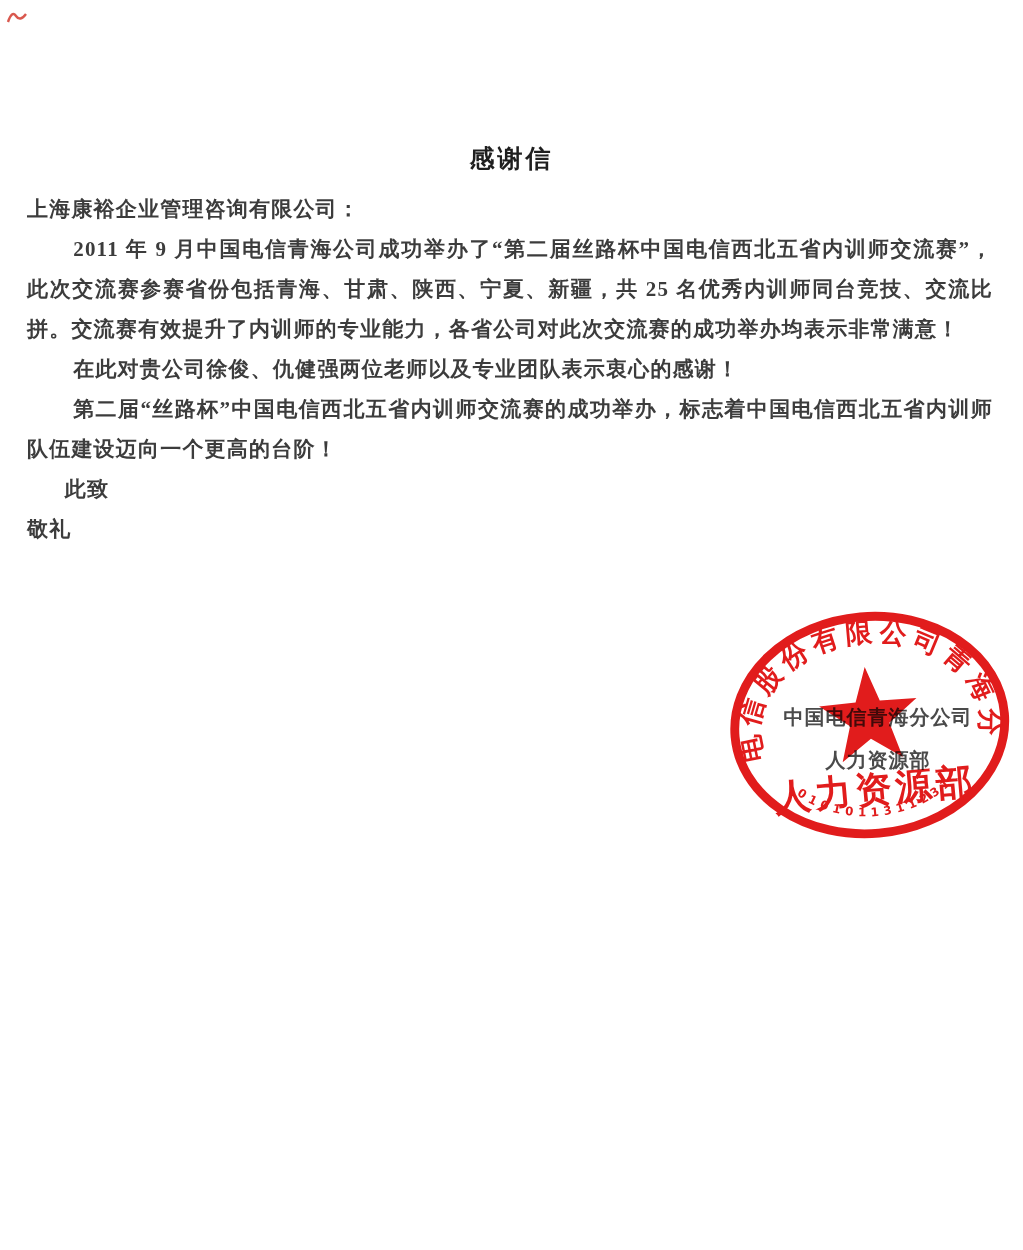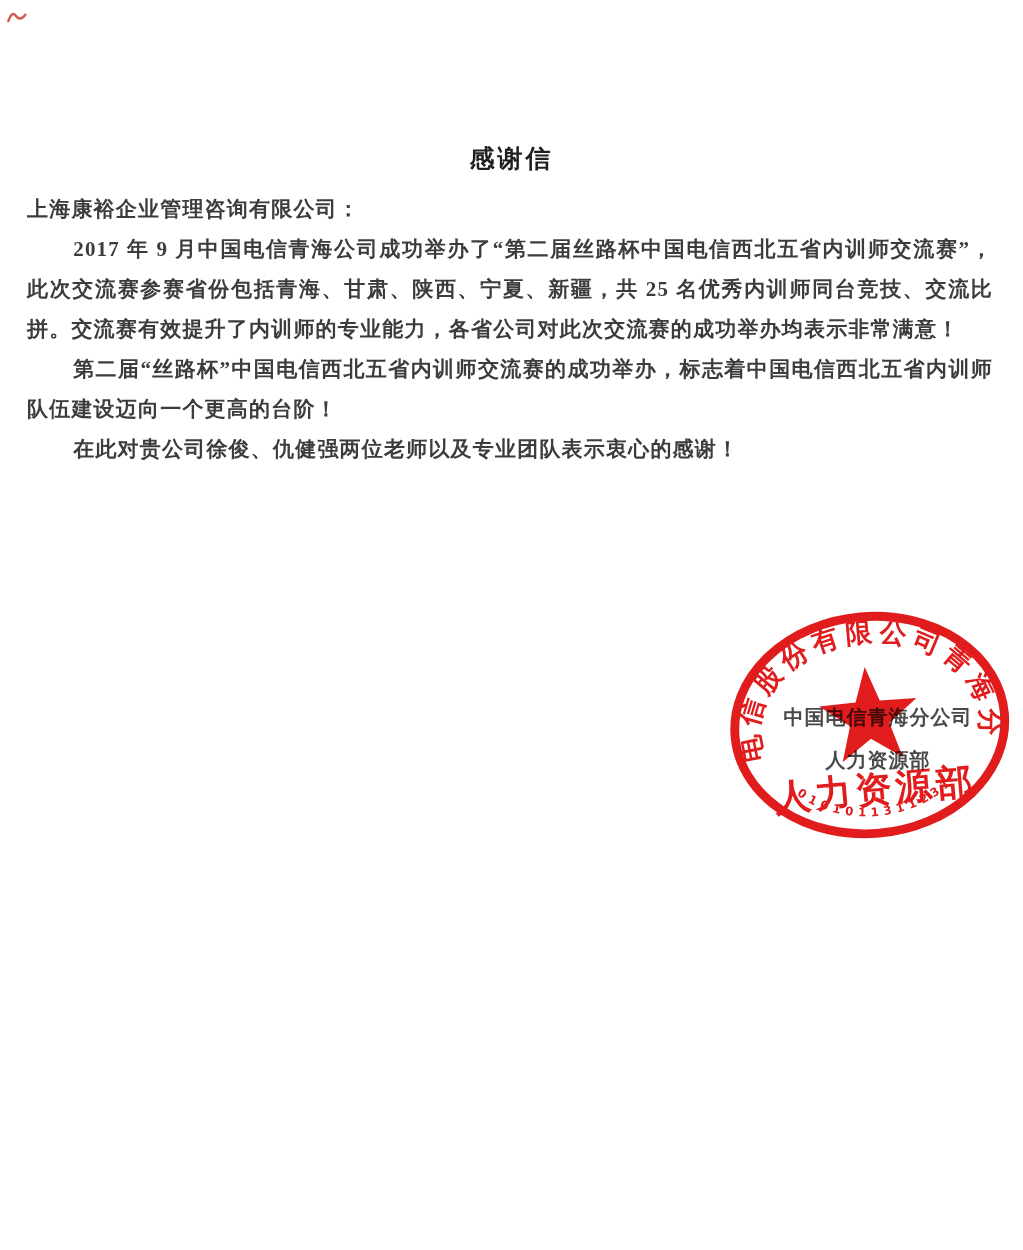--- a/index.html
+++ b/index.html
@@ -63,23 +63,25 @@
 <div class="page">
 
   <svg class="artifact" viewBox="0 0 22 18">
     <path d="M2 14 Q6 2 10 8 T20 6" fill="none" stroke="#d23b2f" stroke-width="2.4" opacity="0.85"></path>
   </svg>
 
   <h1 class="doc-title">感谢信</h1>
 
   <div class="doc-body">
     <p class="salutation">上海康裕企业管理咨询有限公司：</p>
-    <p class="para">2017 年 9 月中国电信青海公司成功举办了“第二届丝路杯中国电信西北五省内训师交流赛”，此次交流赛参赛省份包括青海、甘肃、陕西、宁夏、新疆，共 25 名优秀内训师同台竞技、交流比拼。交流赛有效提升了内训师的专业能力，各省公司对此次交流赛的成功举办均表示非常满意！</p>
+    <p class="para">2011 年 9 月中国电信青海公司成功举办了“第二届丝路杯中国电信西北五省内训师交流赛”，此次交流赛参赛省份包括青海、甘肃、陕西、宁夏、新疆，共 25 名优秀内训师同台竞技、交流比拼。交流赛有效提升了内训师的专业能力，各省公司对此次交流赛的成功举办均表示非常满意！</p>
+    <p class="para">在此对贵公司徐俊、仇健强两位老师以及专业团队表示衷心的感谢！</p>
     <p class="para">第二届“丝路杯”中国电信西北五省内训师交流赛的成功举办，标志着中国电信西北五省内训师队伍建设迈向一个更高的台阶！</p>
-    <p class="para">在此对贵公司徐俊、仇健强两位老师以及专业团队表示衷心的感谢！</p>
+    <p class="closing-1">此致</p>
+    <p class="closing-2">敬礼</p>
   </div>
 
   <div class="signature">
     <div>中国电信青海分公司</div>
     <div>人力资源部</div>
   </div>
 
   <svg class="stamp" viewBox="0 0 300 250" font-family="DejaVu Sans, Liberation Sans, sans-serif">
     <ellipse cx="150" cy="122" rx="137" ry="110" fill="none" stroke="#e01212" stroke-width="9"></ellipse>
     <defs>

